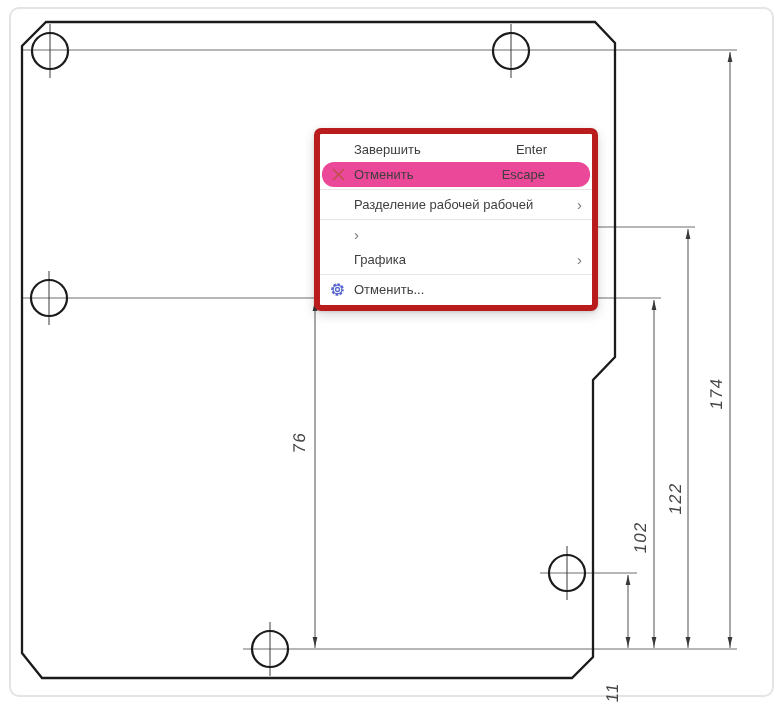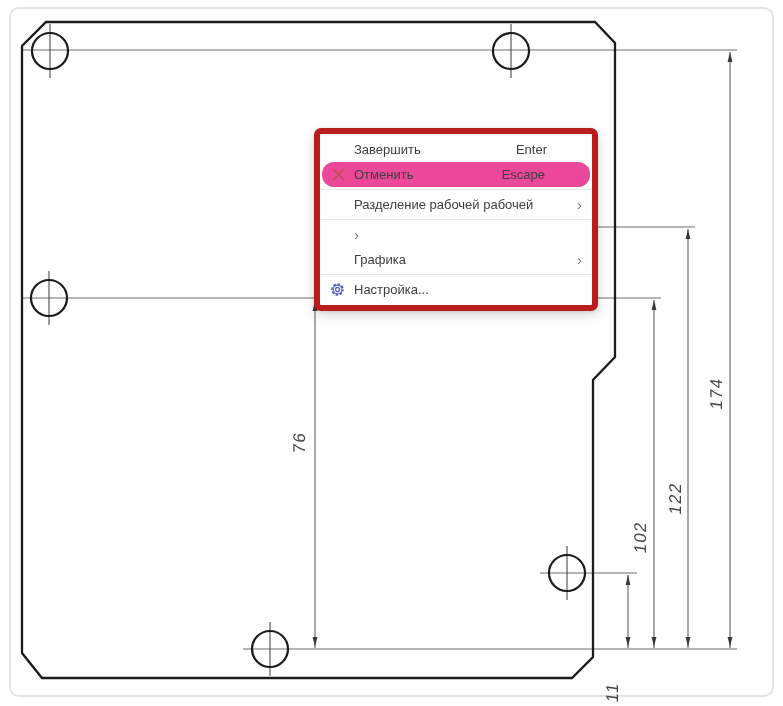--- a/index.html
+++ b/index.html
@@ -141,16 +141,16 @@
   <div class="menu-sep"></div>
 
   <div class="menu-item">
     <span class="mi-icon">
       <svg width="15" height="15" viewBox="0 0 15 15">
         <circle cx="7.5" cy="7.5" r="5.1" fill="none" stroke="#5a68cf" stroke-width="2.5" stroke-dasharray="2.6 1.45" stroke-dashoffset="1"></circle>
         <circle cx="7.5" cy="7.5" r="4.4" fill="none" stroke="#5a68cf" stroke-width="1.1"></circle>
         <circle cx="7.5" cy="7.5" r="2" fill="none" stroke="#5a68cf" stroke-width="1.3"></circle>
       </svg>
     </span>
-    <span class="mi-label">Настройка...</span>
+    <span class="mi-label">Отменить...</span>
   </div>
 
 </div>
 
 </body></html>

